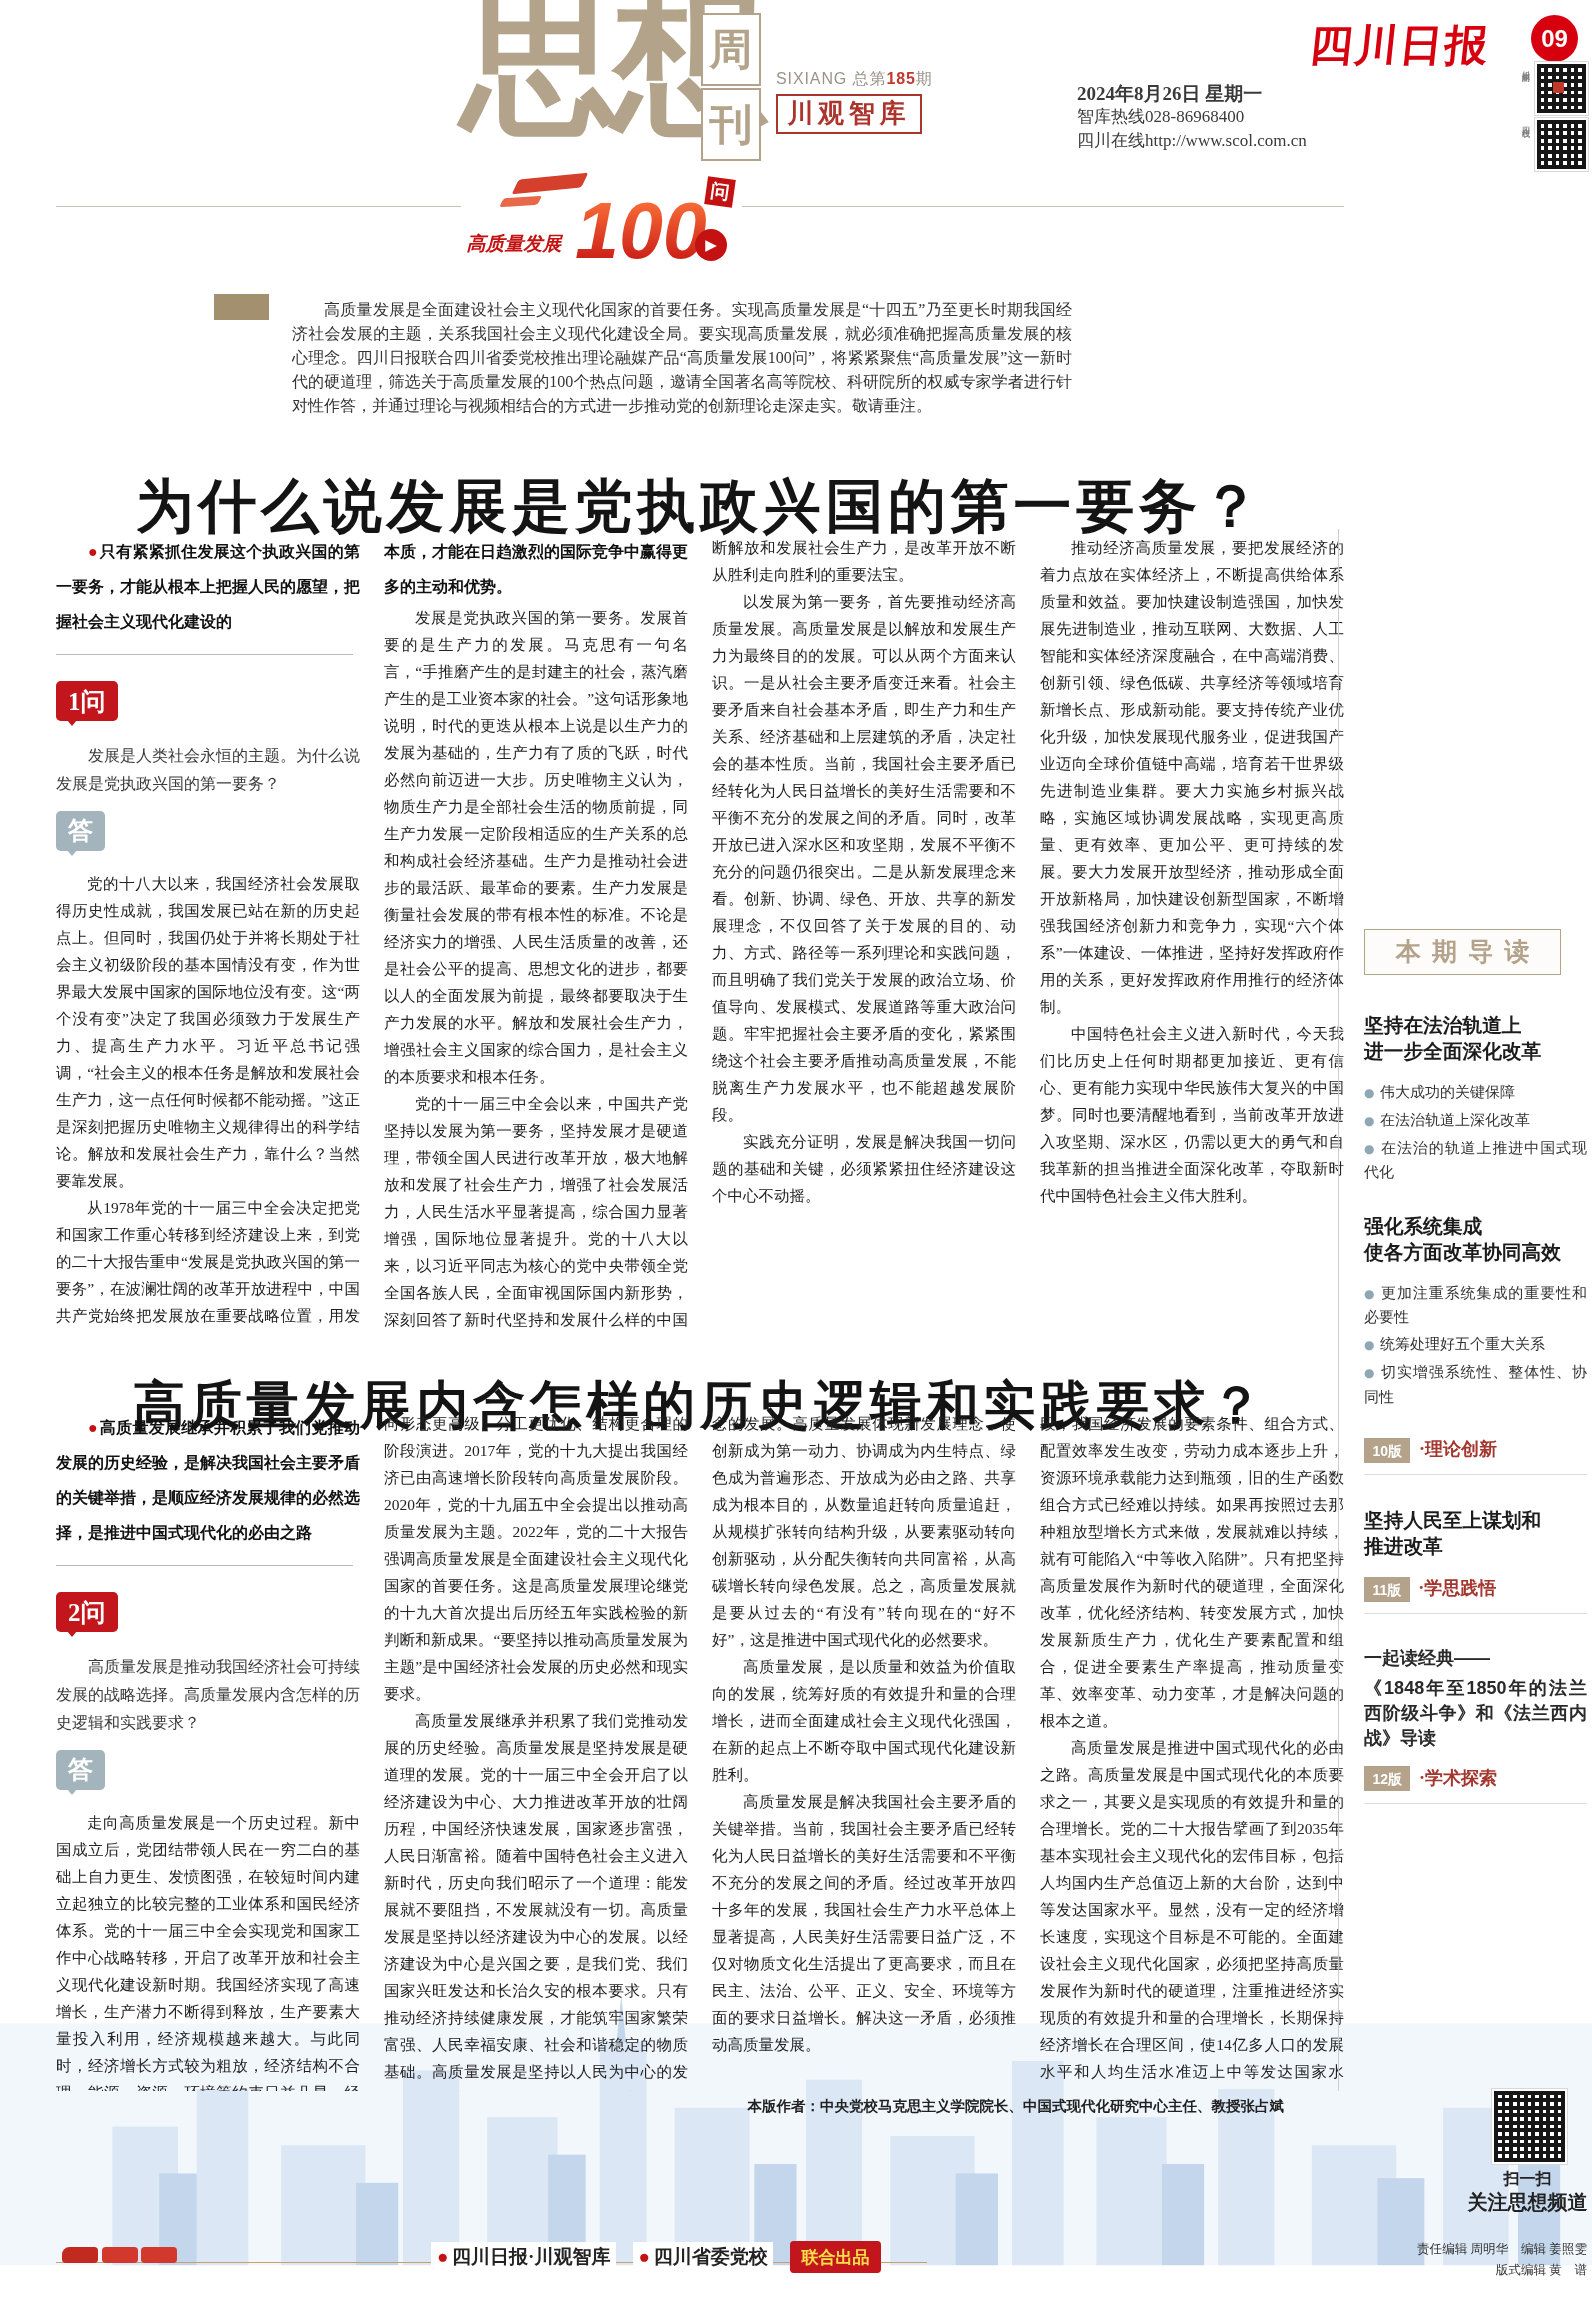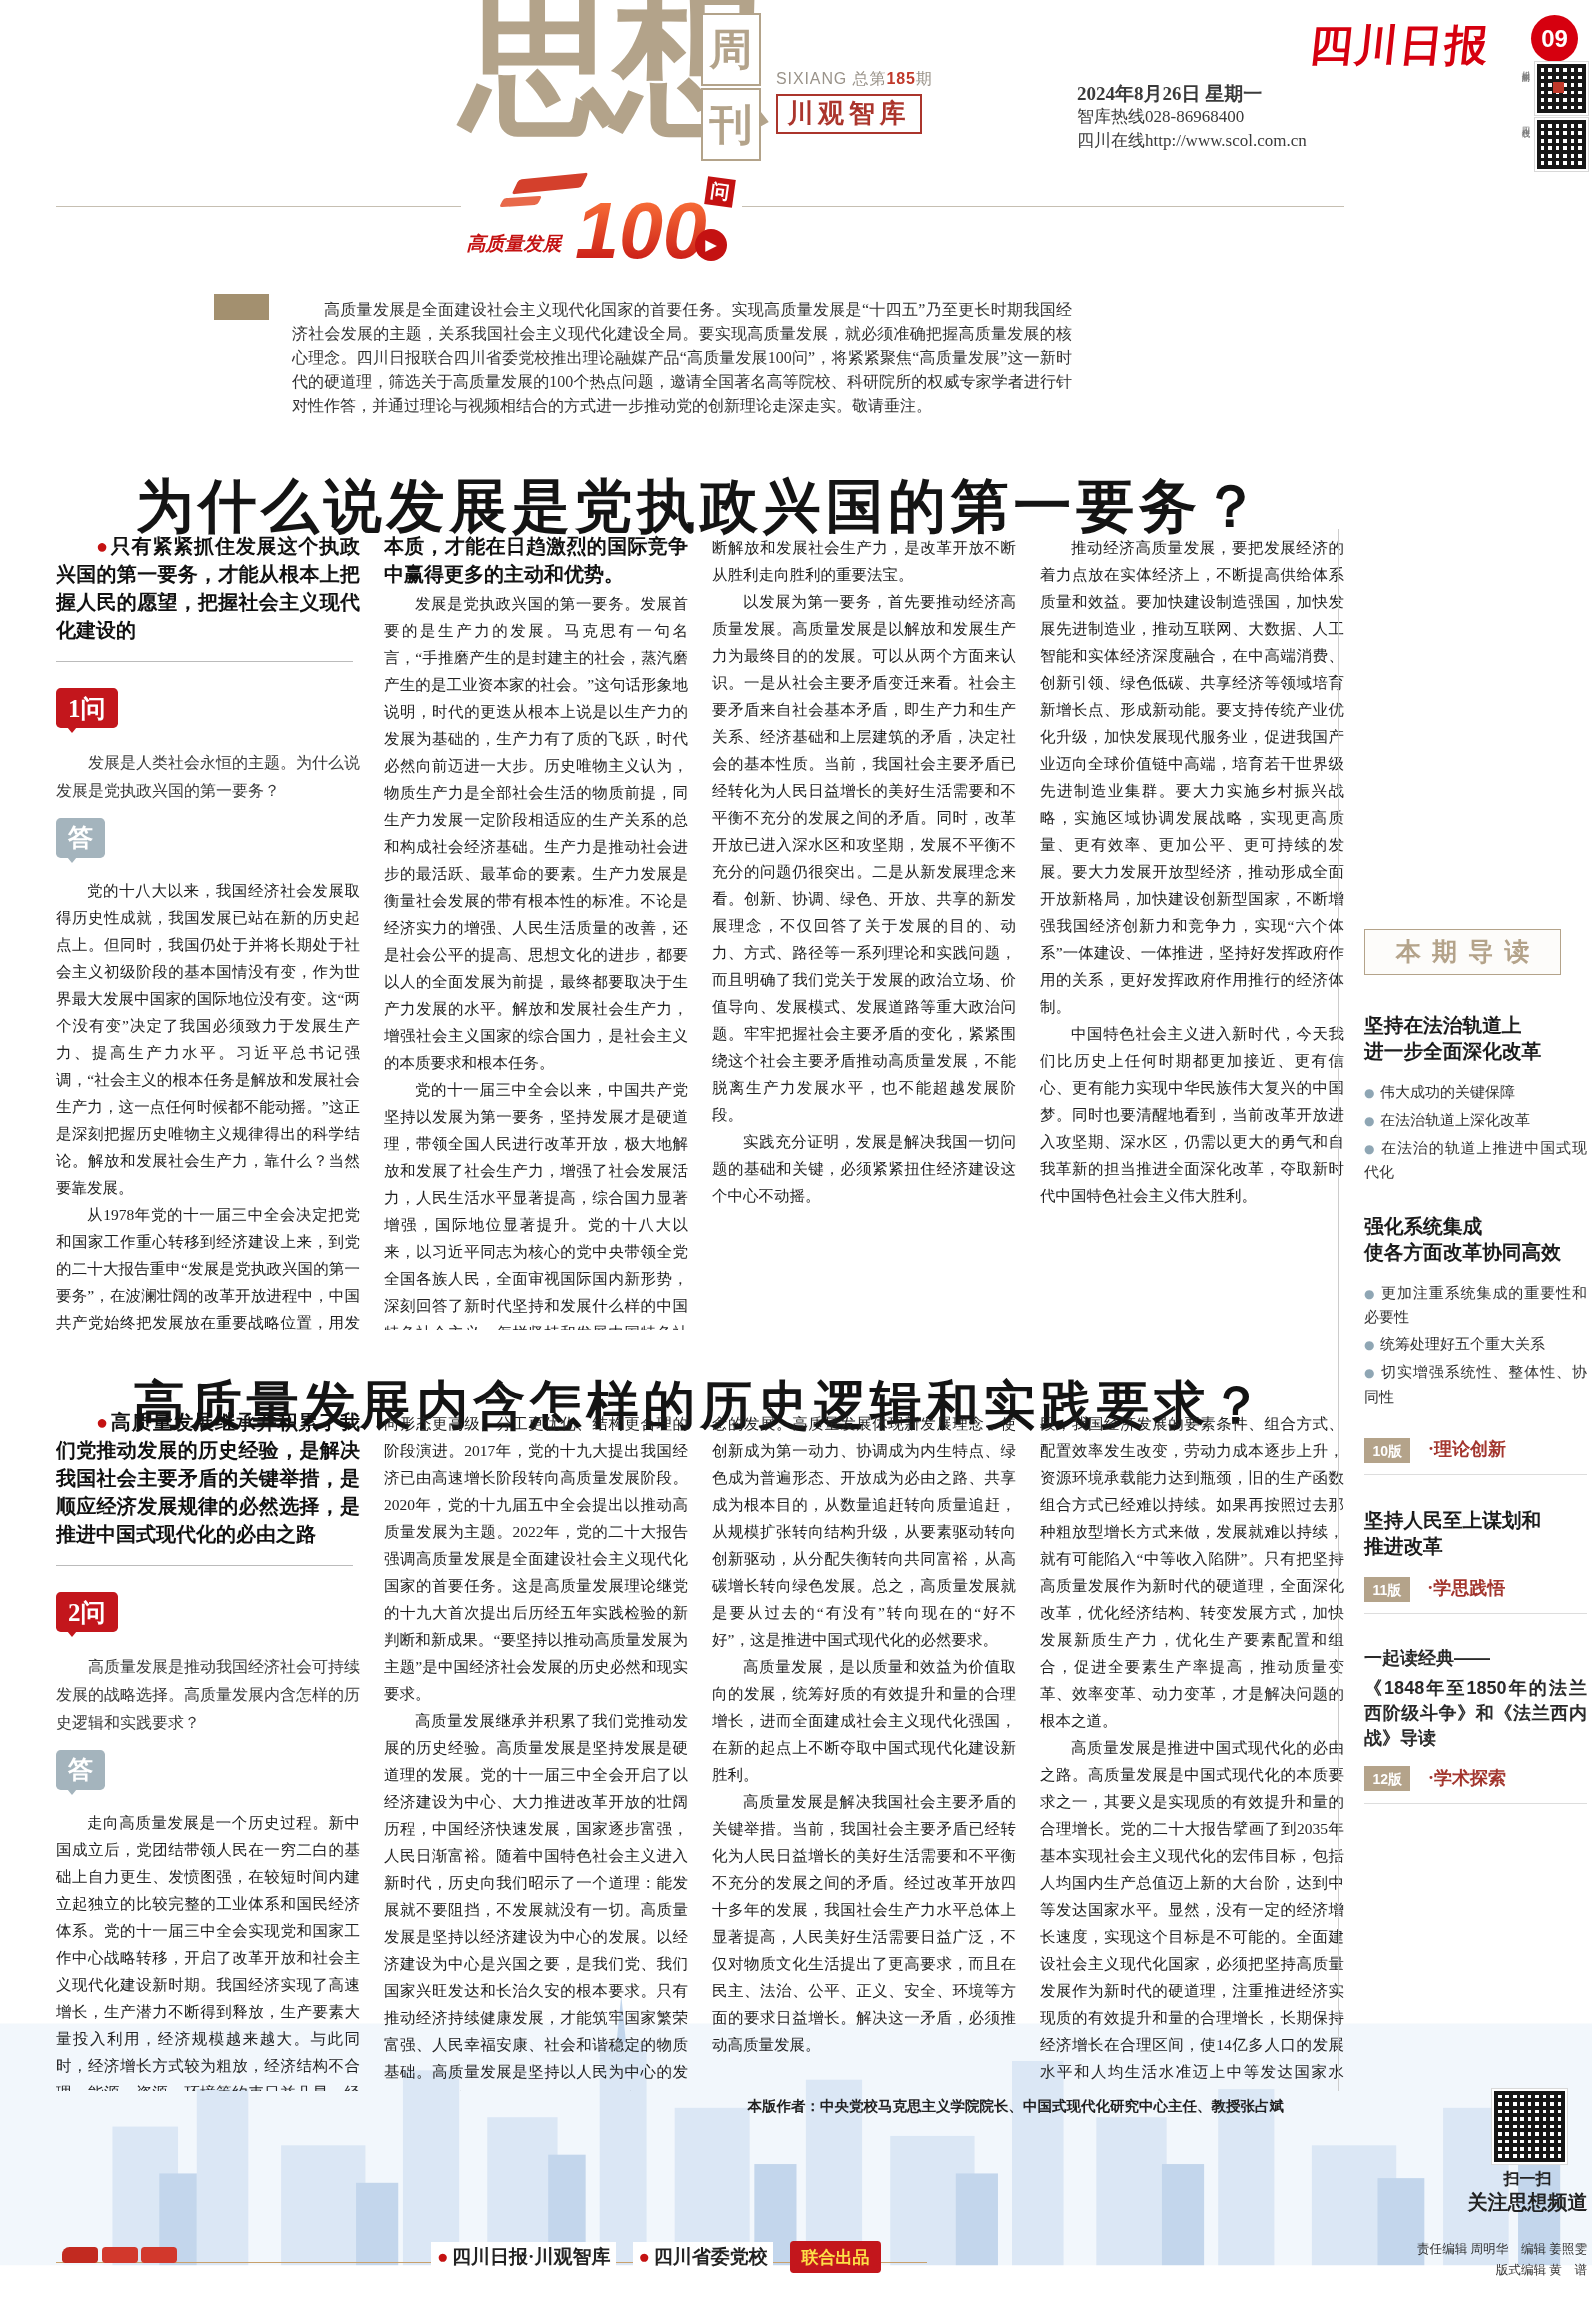--- a/index.html
+++ b/index.html
@@ -55,22 +55,22 @@
         font-weight:bold;color:#141414;white-space:nowrap;}
   .h1a{top:429px;font-size:58px;letter-spacing:4.7px;}
   .h1b{top:1336px;font-size:52px;letter-spacing:4.7px;}
   
   .cols{left:56px;width:1288px;display:flex;gap:24px;}
   .cols1{top:534px;height:796px;}
   .cols2{top:1410px;height:681px;}
   .col{flex:1;overflow:hidden;font:15.5px/27px "Liberation Serif","DejaVu Serif",serif;text-align:justify;}
   .col p{margin:0;text-indent:2em;}
   p.cont{text-indent:0;}
-  .lead{font-family:Liberation Mono, monospace;font-weight:bold;font-size:20px;
-        line-height:28px;color:#111;}
+  .lead{font-family:Liberation Sans, sans-serif;font-weight:bold;font-size:16px;
+        line-height:35px;color:#111;}
   .dot{color:#c41212;margin-right:1.9px;}
   .lead-rule{border-top:0.9px solid #bbb;margin:15px 7.5px 20.6px 0;}
   .qbadge{display:inline-block;position:relative;background:#c3161c;color:#fff;border-radius:4.7px;
           font:bold 25px/1 "Liberation Serif",serif;padding:7.5px 12px;margin:5.6px 0 20.6px;}
   .qbadge:after{content:"";position:absolute;left:11.2px;bottom:-10.3px;border:5.6px solid transparent;border-top:6.6px solid #c3161c;}
   .abadge{display:inline-block;position:relative;background:#a4b4bd;color:#fff;border-radius:4.7px;
           font:bold 25px/1 "Liberation Serif",serif;padding:7.5px 12px;margin:9.4px 0 19px;}
   .abadge:after{content:"";position:absolute;left:11.2px;bottom:-10.3px;border:5.6px solid transparent;border-top:6.6px solid #a4b4bd;}
   .question{font:16px/28px "DejaVu Serif",serif;color:#3a3a3a;text-indent:2em;margin-bottom:3.7px;}
   .author{left:656px;top:2097px;width:628px;text-align:right;
@@ -79,21 +79,21 @@
   .vrule{left:1338px;top:529px;height:1562px;border-left:0.9px solid #ccc;}
   .sidebar{left:1364px;top:929px;width:223px;}
   .sb-label{width:184px;border:1.9px solid #b4a38a;text-align:center;color:#b4a38a;background:#fdfcfa;
             font:bold 25px/1 "Liberation Serif",serif;letter-spacing:11.2px;padding:9.4px 0 9.4px 11.2px;margin-bottom:37px;}
   .sb-title{font:bold 19.7px/26px "Liberation Sans","DejaVu Sans",sans-serif;color:#1c1c1c;margin:0 0 17px;}
   .sb-list{margin-bottom:28px;margin-top:12px;}
   .sb-list .bul{font:15px/23.4px "DejaVu Serif",serif;color:#333;margin-bottom:3.7px;text-align:justify;}
   .bul .bdot{color:#8fa6b4;font-size:12px;margin-right:5.6px;}
   .pb-row{margin:3.7px 0 13px;}
   .pbadge{background:#b4a38a;color:#fff;font:bold 14px/1 "Liberation Sans",sans-serif;padding:4.7px 8.4px;}
-  .psec{color:#a3362e;font:bold 18px "Liberation Serif",serif;margin-left:14px;}
+  .psec{color:#a3362e;font:bold 18px "Liberation Serif",serif;margin-left:5px;}
   .srule{border-top:0.9px solid #ddd;margin:13px 0 32px;}
   .classic-intro{font:bold 18px/24px "Liberation Sans",sans-serif;color:#2a2a2a;margin-bottom:5.6px;margin-top:8px;}
   .classic-title{font:bold 18px/25px "Liberation Sans",sans-serif;color:#2a2a2a;margin-bottom:15px;text-align:justify;}
   
   .skyline{left:0;top:1986px;z-index:0;}
   .track{left:56px;top:2262px;width:871px;border-top:1.9px solid #c9a06b;z-index:1;}
   .train{left:62px;top:2247px;display:flex;gap:3.7px;z-index:2;}
   .train i{display:block;width:36px;height:16px;background:#d2382c;border-radius:3.7px;}
   .train i:first-child{border-radius:7.5px 3.7px 3.7px 3.7px;background:#c22a20;}
   .footbar{left:356px;top:2241px;width:600px;display:flex;justify-content:center;align-items:center;gap:17px;

